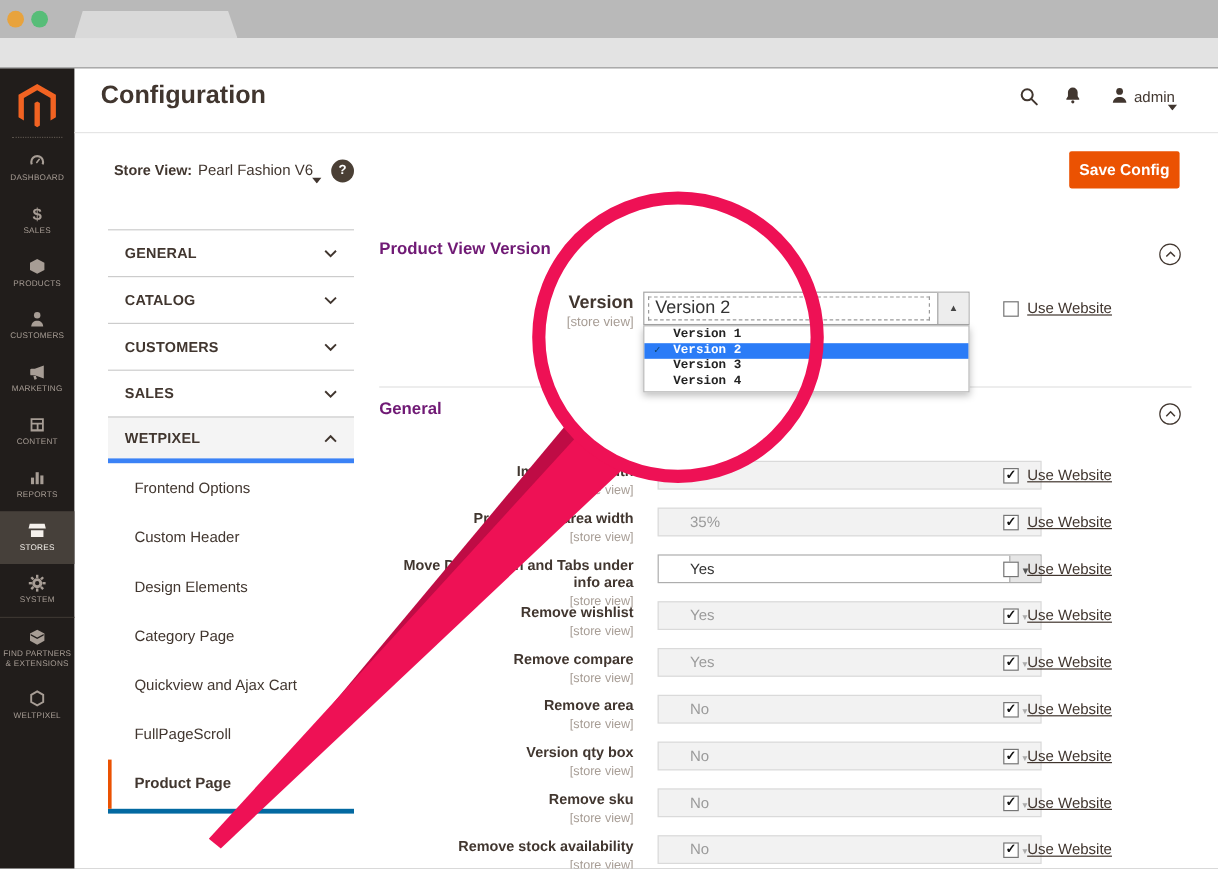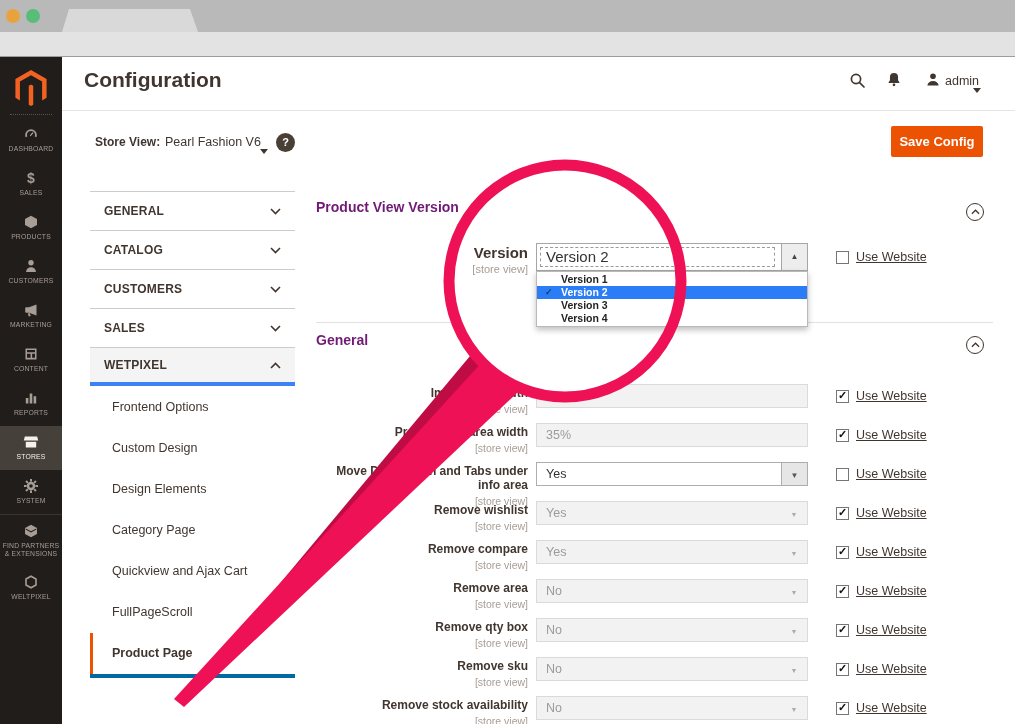--- a/index.html
+++ b/index.html
@@ -69,22 +69,22 @@
   .cb { width:13px; height:13px; border:1px solid #757575; background:#fff; position:relative;
         cursor:pointer; flex:none; }
   .cb.checked::after { content:"\2713"; position:absolute; left:1px; top:-2px; font-size:11px;
                        font-weight:700; color:#111; }
   .uw-label { font-size:12.5px; color:#41362f; }
 
   
   .general-rows { position:absolute; left:316px; top:0; width:677px; height:724px; z-index:1; }
   .g-row { position:absolute; left:0; width:677px; height:39px; }
   .f-label-block { position:absolute; left:0; top:3px; width:212px; text-align:right; }
-  .f-input { position:absolute; left:220px; top:0; width:272px; height:24px; border:1px solid #adadad;
-             background:#fff; font-size:12.5px; line-height:22px; padding:0 9px; color:#333; cursor:pointer; }
+  .f-input { position:absolute; left:232px; top:0; width:320px; height:24px; border:1px solid #adadad;
+             background:#fff; font-size:12.5px; line-height:22px; padding:0 26px; color:#333; cursor:pointer; }
   .f-input.is-disabled { background:#f2f2f2; border-color:#dadada; color:#9b9b9b; }
   .sel-btn { display:none; }
   .f-input.is-select .sel-btn { display:block; position:absolute; right:0; top:0; width:26px; height:22px;
              background:#e6e6e6; border-left:1px solid #adadad; text-align:center; cursor:pointer; }
   .f-input.is-select .sel-caret { font-size:8px; color:#555; line-height:22px; }
   .f-input.is-select.is-disabled .sel-btn { background:transparent; border-left:none; }
   .f-input.is-select.is-disabled .sel-caret { color:#ababab; font-size:7px; }
   .g-row .uw { position:absolute; left:520px; top:5px; }
 
   
@@ -96,21 +96,21 @@
   .v-scope { font-size:11px; color:#a79d95; margin-top:2px; }
   .v-select { position:absolute; left:536px; top:243px; width:272px; height:28px; border:1px solid #a6a6a6;
               background:#fff; z-index:3; cursor:pointer; }
   .v-select::before { content:""; position:absolute; left:3px; top:3px; right:32px; bottom:3px;
               border:1px dashed #9a9a9a; }
   .v-value { position:absolute; left:9px; top:4px; font-size:15px; color:#333; }
   .v-sel-btn { position:absolute; right:0; top:0; width:26px; height:26px; background:#ededed;
                border-left:1px solid #a6a6a6; text-align:center; cursor:pointer; }
   .v-sel-btn span { font-size:8px; color:#444; line-height:26px; }
   .v-dropdown { position:absolute; left:536px; top:271px; width:272px; background:#fff;
-                border:1px solid #b9b9b9; box-shadow:0 3px 6px rgba(0,0,0,.25); z-index:3; padding:1px 0; }
+                border:1px solid #b9b9b9; box-shadow:0 3px 6px rgba(0,0,0,.25); z-index:3; padding:1px 0;font-family:Liberation Mono, monospace; }
   .v-opt { height:13px; line-height:13px; font-size:10.5px; font-weight:700; color:#232323;
            padding-left:24px; position:relative; cursor:pointer; }
   .v-opt.selected { background:#2b7cf7; color:#fff; }
   .v-opt.selected::before { content:"\2713"; position:absolute; left:8px; font-size:9px; color:#0e3f5e; }
   .v-uw { position:absolute; left:836px; top:250px; z-index:3; }
 </style>
 </head>
 <body>
 
 <div id="page">
@@ -281,21 +281,21 @@
       </svg>
   </div>
   <div class="cfg-sec open" style="top:347px;">
     <span>WETPIXEL</span>
     <svg class="chev" viewBox="0 0 11 7" fill="none" stroke="currentColor" stroke-width="1.6">
         <path d="M1 6l4.5-4.5L10 6"></path>
       </svg>
   </div>
   <div class="cfg-list">
     <div class="cfg-item">Frontend Options</div>
-    <div class="cfg-item">Custom Design</div>
+    <div class="cfg-item">Custom Header</div>
     <div class="cfg-item">Design Elements</div>
     <div class="cfg-item">Category Page</div>
     <div class="cfg-item">Quickview and Ajax Cart</div>
     <div class="cfg-item">FullPageScroll</div>
     <div class="cfg-item active">Product Page</div>
   </div>
 
   <div class="sec-title" style="left:316px;top:199px;">Product View Version</div>
   <div class="collapse-btn" style="left:966px;top:203px;">
     <svg width="9" height="6" viewBox="0 0 10 6" fill="none" stroke="currentColor" stroke-width="1.4">
@@ -390,21 +390,21 @@
       <span>No</span>
       <span class="sel-btn"><span class="sel-caret">▼</span></span>
     </div>
     <div class="uw">
       <span class="cb checked"></span>
       <span class="uw-label">Use Website</span>
     </div>
   </div>
       <div class="g-row" style="top: 618px;">
     <div class="f-label-block">
-      <div class="f-label">Remove qty box</div>
+      <div class="f-label">Version qty box</div>
       <div class="f-scope">[store view]</div>
     </div>
     <div class="f-input is-select is-disabled">
       <span>No</span>
       <span class="sel-btn"><span class="sel-caret">▼</span></span>
     </div>
     <div class="uw">
       <span class="cb checked"></span>
       <span class="uw-label">Use Website</span>
     </div>

